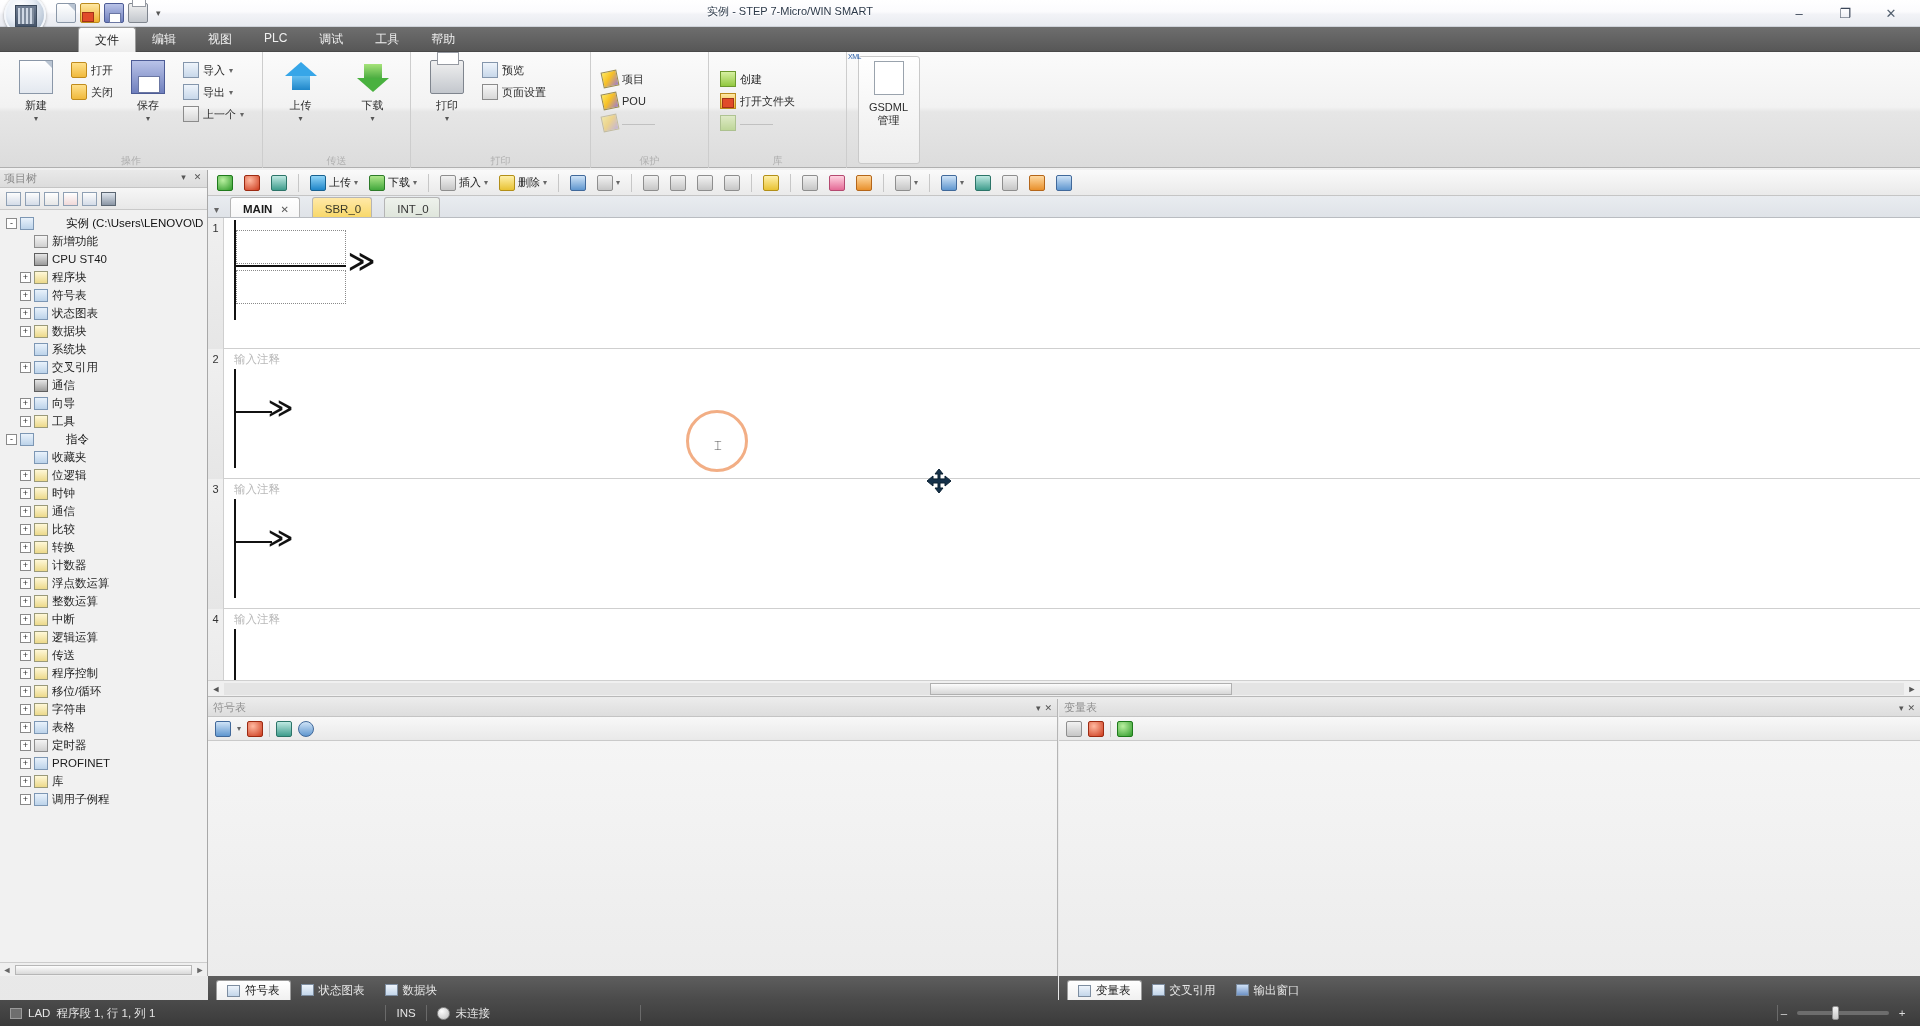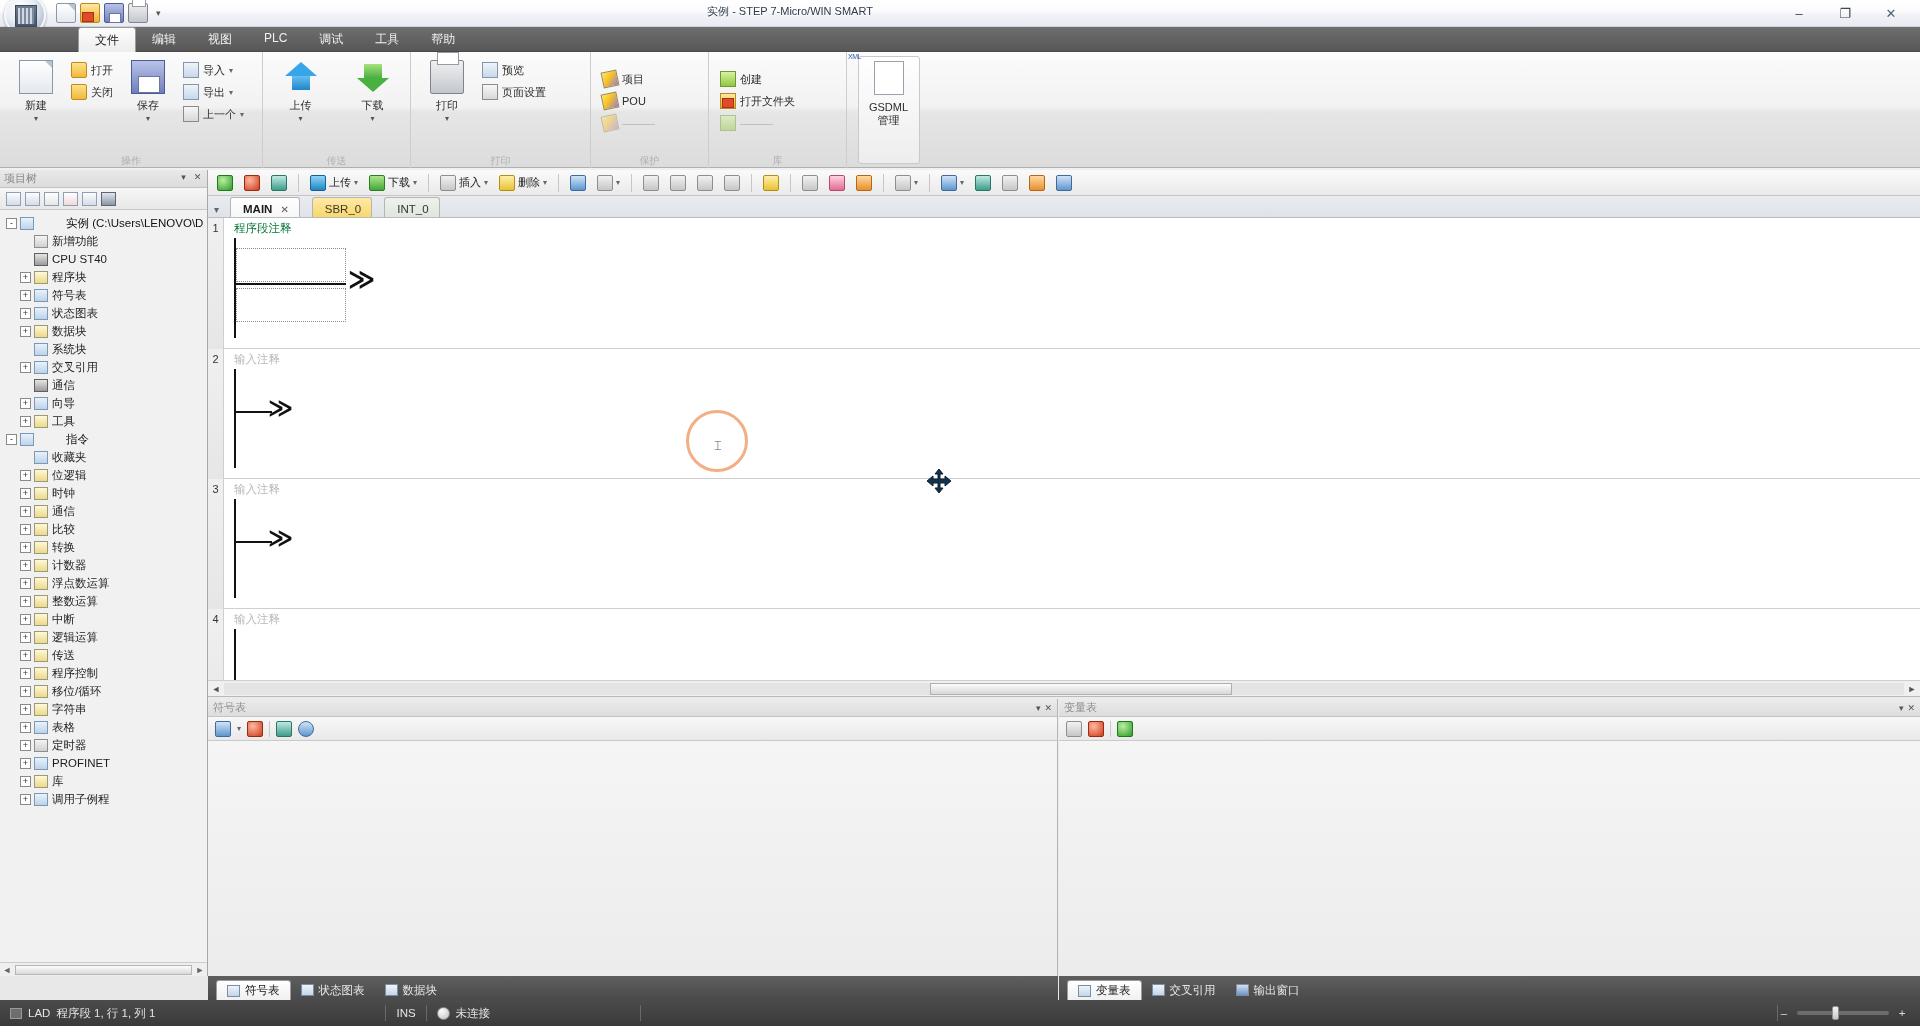--- a/index.html
+++ b/index.html
@@ -735,21 +735,20 @@
       <div class="edtab int">
         <span>INT_0</span>
       </div>
     </div>
 
     <div class="ladder">
       <div id="networks">
           <div class="netrow">
             <div class="netnum" style="height: 131px;">1</div>
             <div class="netbody">
-              <div class="netcomment">程序段注释</div>
               <div class="rung" style="height: 104px;">
                 <div class="powerrail"></div>
                 <div class="dashbox" style="left: 12px; top: 12px; width: 110px; height: 34px;"></div>
                 <div class="dashbox" style="left: 12px; top: 52px; width: 110px; height: 34px;"></div>
                 <div class="rungline" style="left: 12px; top: 47px; width: 110px;"></div>
                 <div class="coil-arrow" style="left: 124px; top: 34px; font-size: 26px;">≫</div>
               </div>
             </div>
           </div>
           <div class="netrow">

